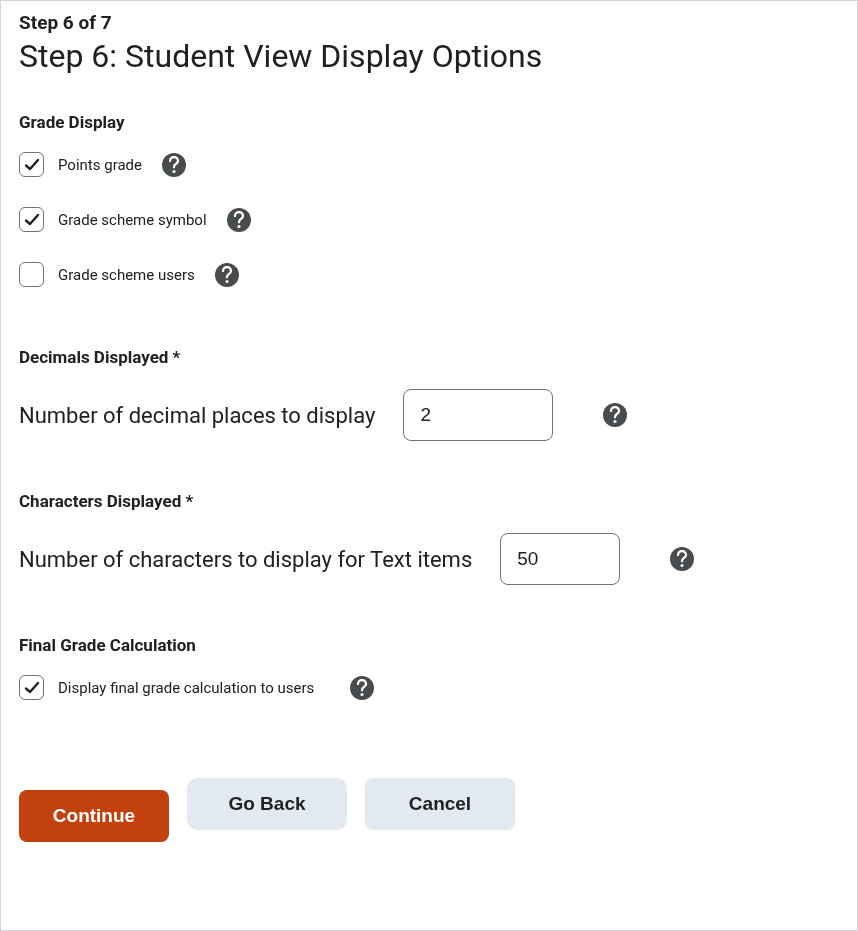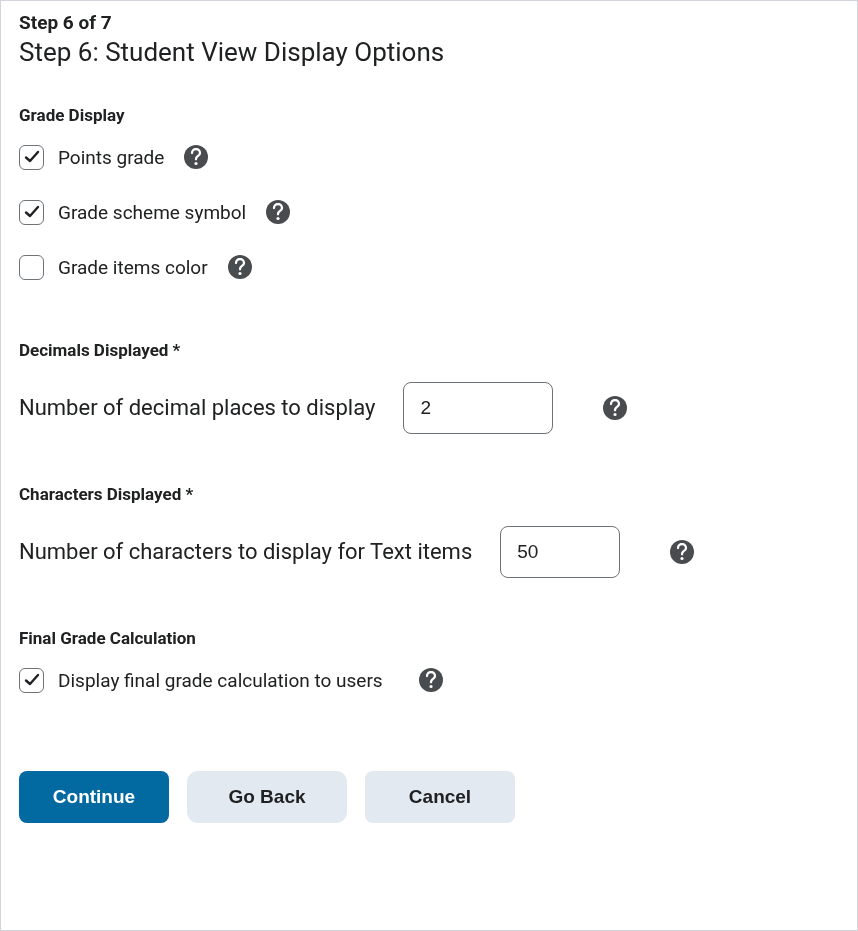--- a/index.html
+++ b/index.html
@@ -17,36 +17,36 @@
     padding: 10px 28px 18px 18px;
     position: relative;
   }
   .step-of {
     font-size: 19px;
     font-weight: 700;
     color: #202122;
     margin: 0;
   }
   .step-title {
-    font-size: 26px;
+    font-size: 32px;
     font-weight: 400;
     margin: 2px 0 0 0;
     line-height: 1.25;
   }
   .section-heading {
     font-size: 17px;
     font-weight: 700;
     margin: 36px 0 20px 0;
   }
   .checklist { display: flex; flex-direction: column; gap: 30px; }
   .check-row {
     display: flex;
     align-items: center;
     gap: 14px;
-    font-size: 19px;
+    font-size: 15px;
   }
   .checkbox {
     width: 25px;
     height: 25px;
     border: 1px solid #6e7377;
     border-radius: 6px;
     display: inline-flex;
     align-items: center;
     justify-content: center;
     flex-shrink: 0;
@@ -103,22 +103,23 @@
     border: none;
     border-radius: 8px;
     font-size: 19px;
     font-weight: 700;
     cursor: pointer;
     display: inline-flex;
     align-items: center;
     justify-content: center;
   }
   .btn-primary {
-    background: #0369a1;
+    background: #c2410c;
     color: #fff;
+    margin-top: 12px;
   }
   .btn-secondary {
     background: #e3e9f1;
     color: #202122;
   }
   .btn-secondary.wide { min-width: 160px; border-radius: 11px; }
 </style>
 </head>
 <body>
 
@@ -157,21 +158,21 @@
             <path d="M2 5 C2 2.5 4 1 6 1 C8 1 10 2.4 10 5 C10 7 8.3 7.6 7.2 8.6 C6.3 9.4 6 10 6 11.3" fill="none" stroke="#fff" stroke-width="2.3" stroke-linecap="round"></path>
             <circle cx="6" cy="15.5" r="1.6" fill="#fff"></circle>
           </svg>
       </span>
     </div>
 
     <div class="check-row">
       <span class="checkbox">
         
       </span>
-      <span class="check-label">Grade items color</span>
+      <span class="check-label">Grade scheme users</span>
       <span class="help-icon">
         <svg viewBox="0 0 12 18">
             <path d="M2 5 C2 2.5 4 1 6 1 C8 1 10 2.4 10 5 C10 7 8.3 7.6 7.2 8.6 C6.3 9.4 6 10 6 11.3" fill="none" stroke="#fff" stroke-width="2.3" stroke-linecap="round"></path>
             <circle cx="6" cy="15.5" r="1.6" fill="#fff"></circle>
           </svg>
       </span>
     </div>
   </div>
 
   <div class="section-heading" style="margin-top:60px">Decimals Displayed *</div>

